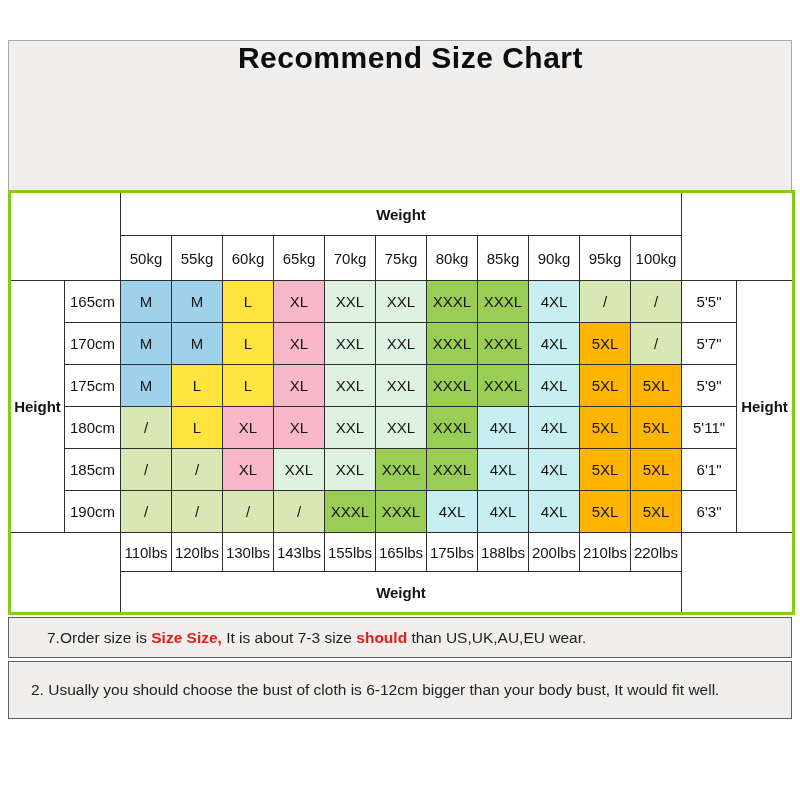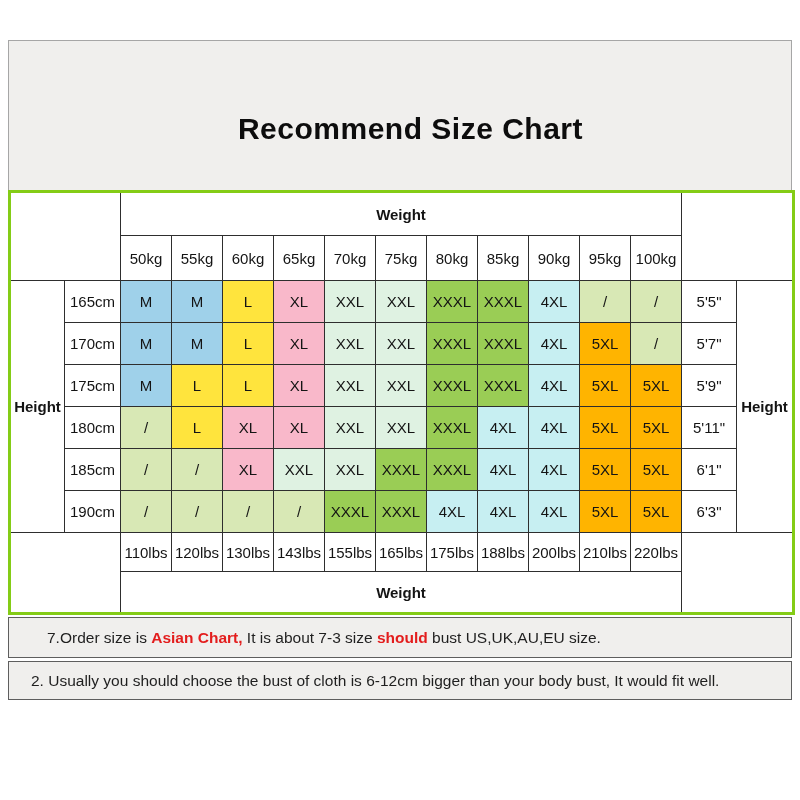--- a/index.html
+++ b/index.html
@@ -9,21 +9,21 @@
     font-family: "Liberation Sans", "DejaVu Sans", sans-serif;
     position: relative;
     color: #1a1a1a;
   }
   .stage { position: absolute; left: 0; top: 0; width: 800px; height: 800px; }
 
   
   .title-box {
     position: absolute; left: 8px; top: 40px; width: 784px; height: 177px;
     background: #f0efed; border: 1px solid #a6a6a6;
-    display: flex; align-items: center; justify-content: center; padding-left: 21px;
+    display: flex; align-items: flex-start; justify-content: center; padding-left: 21px;
   }
   .title-box h1 {
     font-size: 30px; font-weight: bold; color: #0d0d0d; letter-spacing: 0.5px;
   }
 
   
   .table-wrap { position: absolute; left: 8px; top: 190px; width: 784px; }
   table.size-chart {
     width: 784px; border-collapse: collapse; table-layout: fixed;
     border: 3px solid #84cc16;
@@ -53,21 +53,21 @@
   }
 
   
   .note {
     position: absolute; left: 8px; width: 784px;
     background: #f0efed; border: 1px solid #5e5e5e;
     display: flex; align-items: center;
     font-size: 15.5px; color: #1f1f1f;
   }
   .note-1 { top: 617px; height: 41px; padding-left: 38px; }
-  .note-2 { top: 661px; height: 39px; padding-left: 22px; }
+  .note-2 { top: 661px; height: 58px; padding-left: 22px; }
   .note-3 { top: 711px; height: 49px; padding-left: 22px; }
   .note .hl { color: #e31d1d; font-weight: bold; }
 </style>
 </head>
 <body>
 
 <div class="stage">
 
   <div class="title-box">
     <h1>Recommend Size Chart</h1>
@@ -221,21 +221,21 @@
           <tr class="r-weight-bottom">
             <td colspan="11" class="bold-label">Weight</td>
           </tr>
         </tbody>
     </table>
   </div>
 
 
   <div class="note note-1">
     <span>
-      <span>7.Order size is </span><span class="hl">Asian Chart,</span><span> It is about 7-3 size </span><span class="hl">should</span><span> bust US,UK,AU,EU size.</span>
+      <span>7.Order size is </span><span class="hl">Size Size,</span><span> It is about 7-3 size </span><span class="hl">should</span><span> than US,UK,AU,EU wear.</span>
     </span>
   </div>
 
   <div class="note note-2">
     <span>2. Usually you should choose the bust of cloth is 6-12cm bigger than your body bust, It would fit well.</span>
   </div>
 
 
 </div>
 

